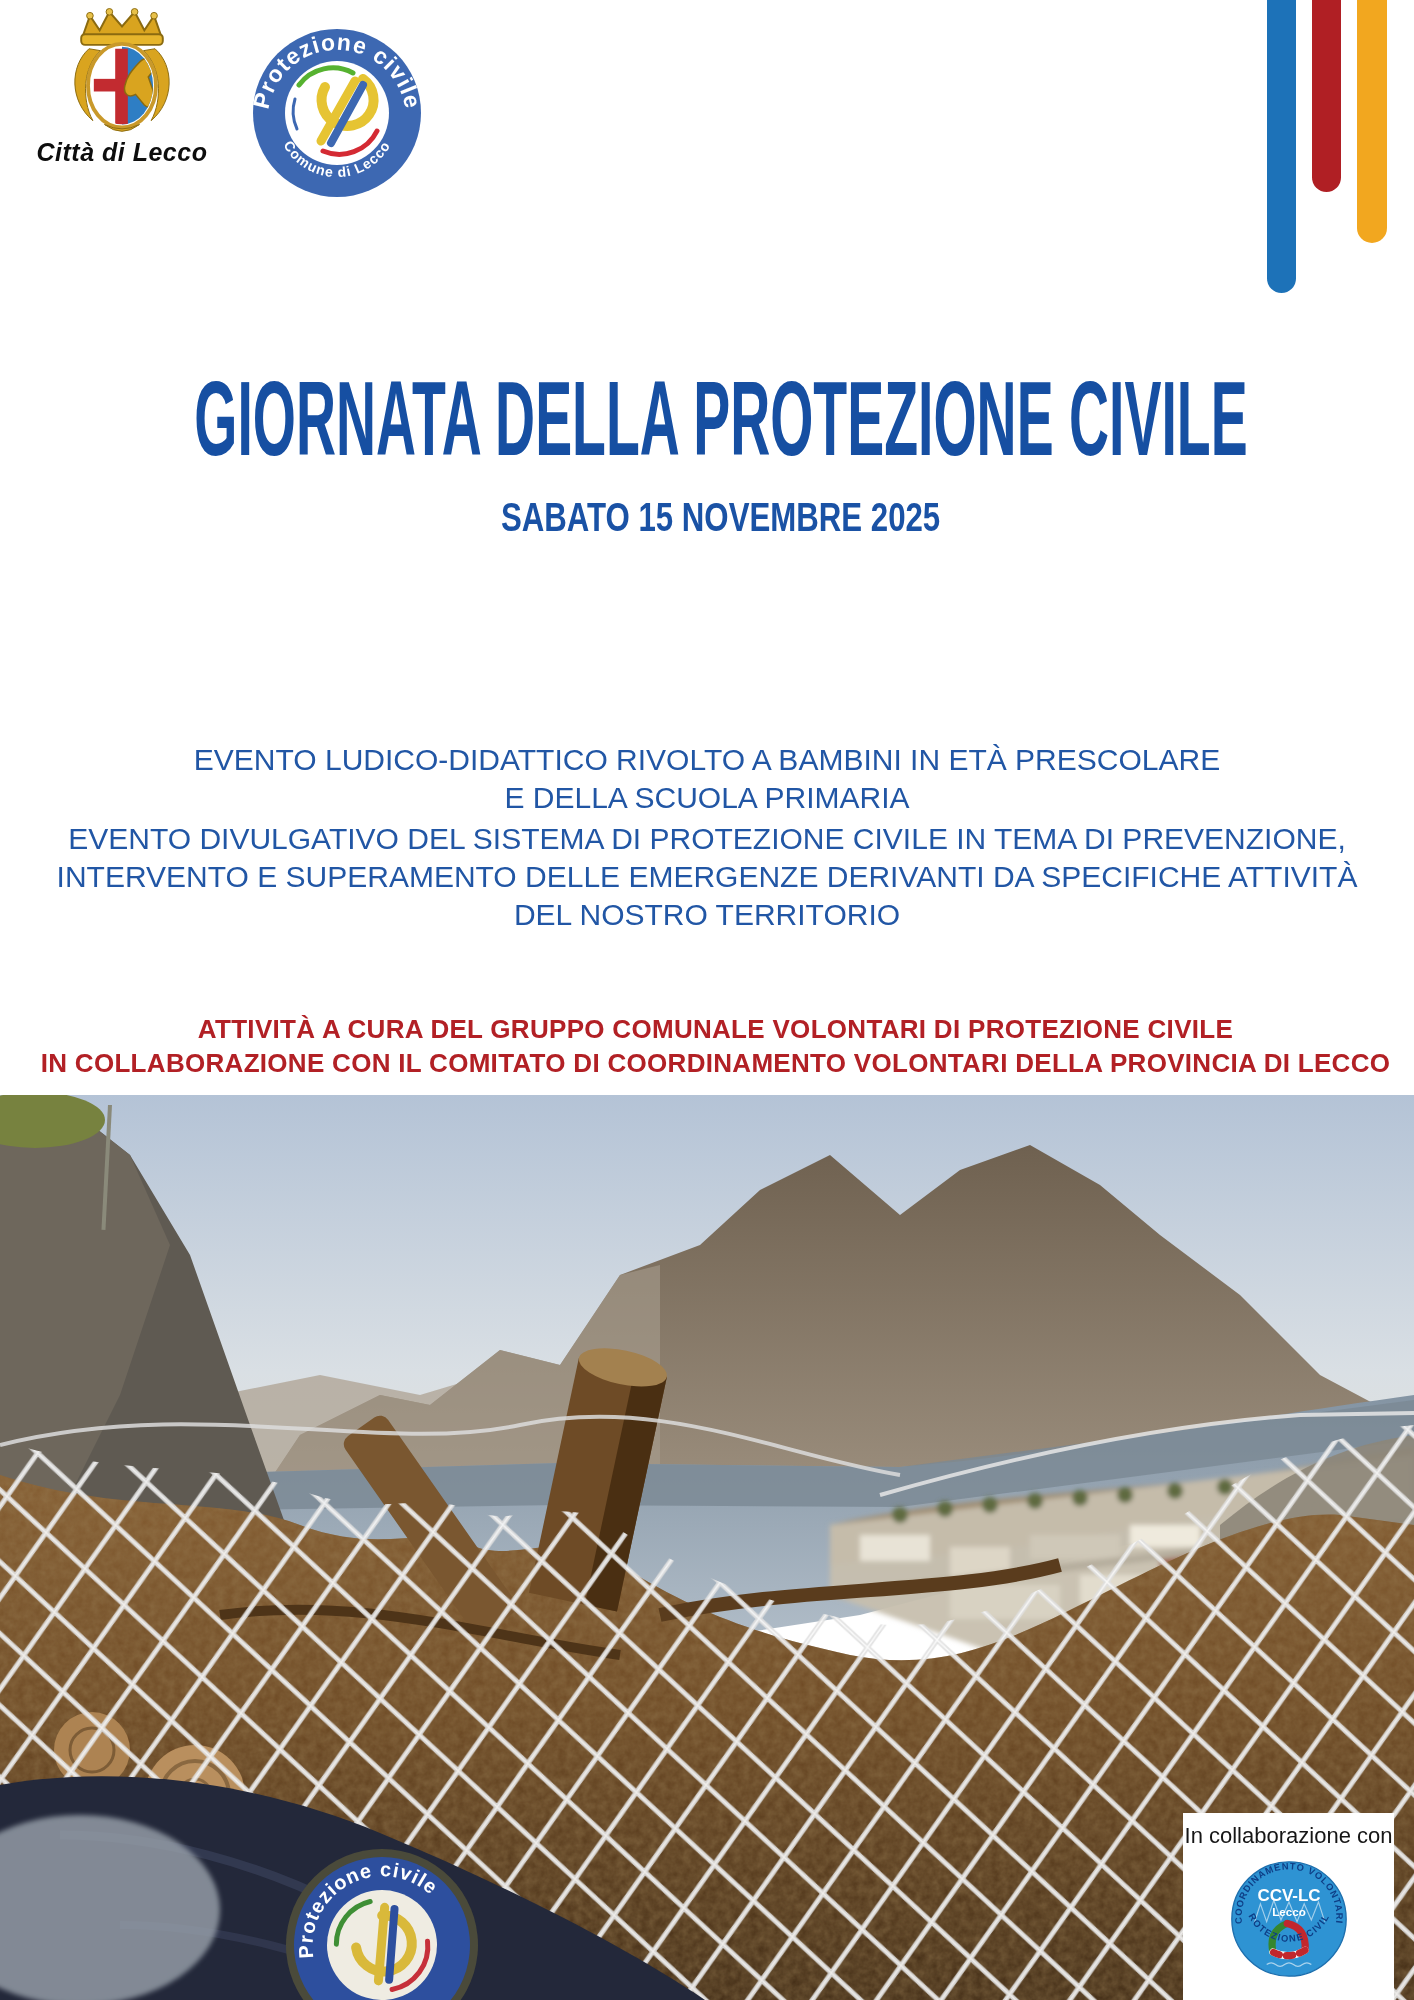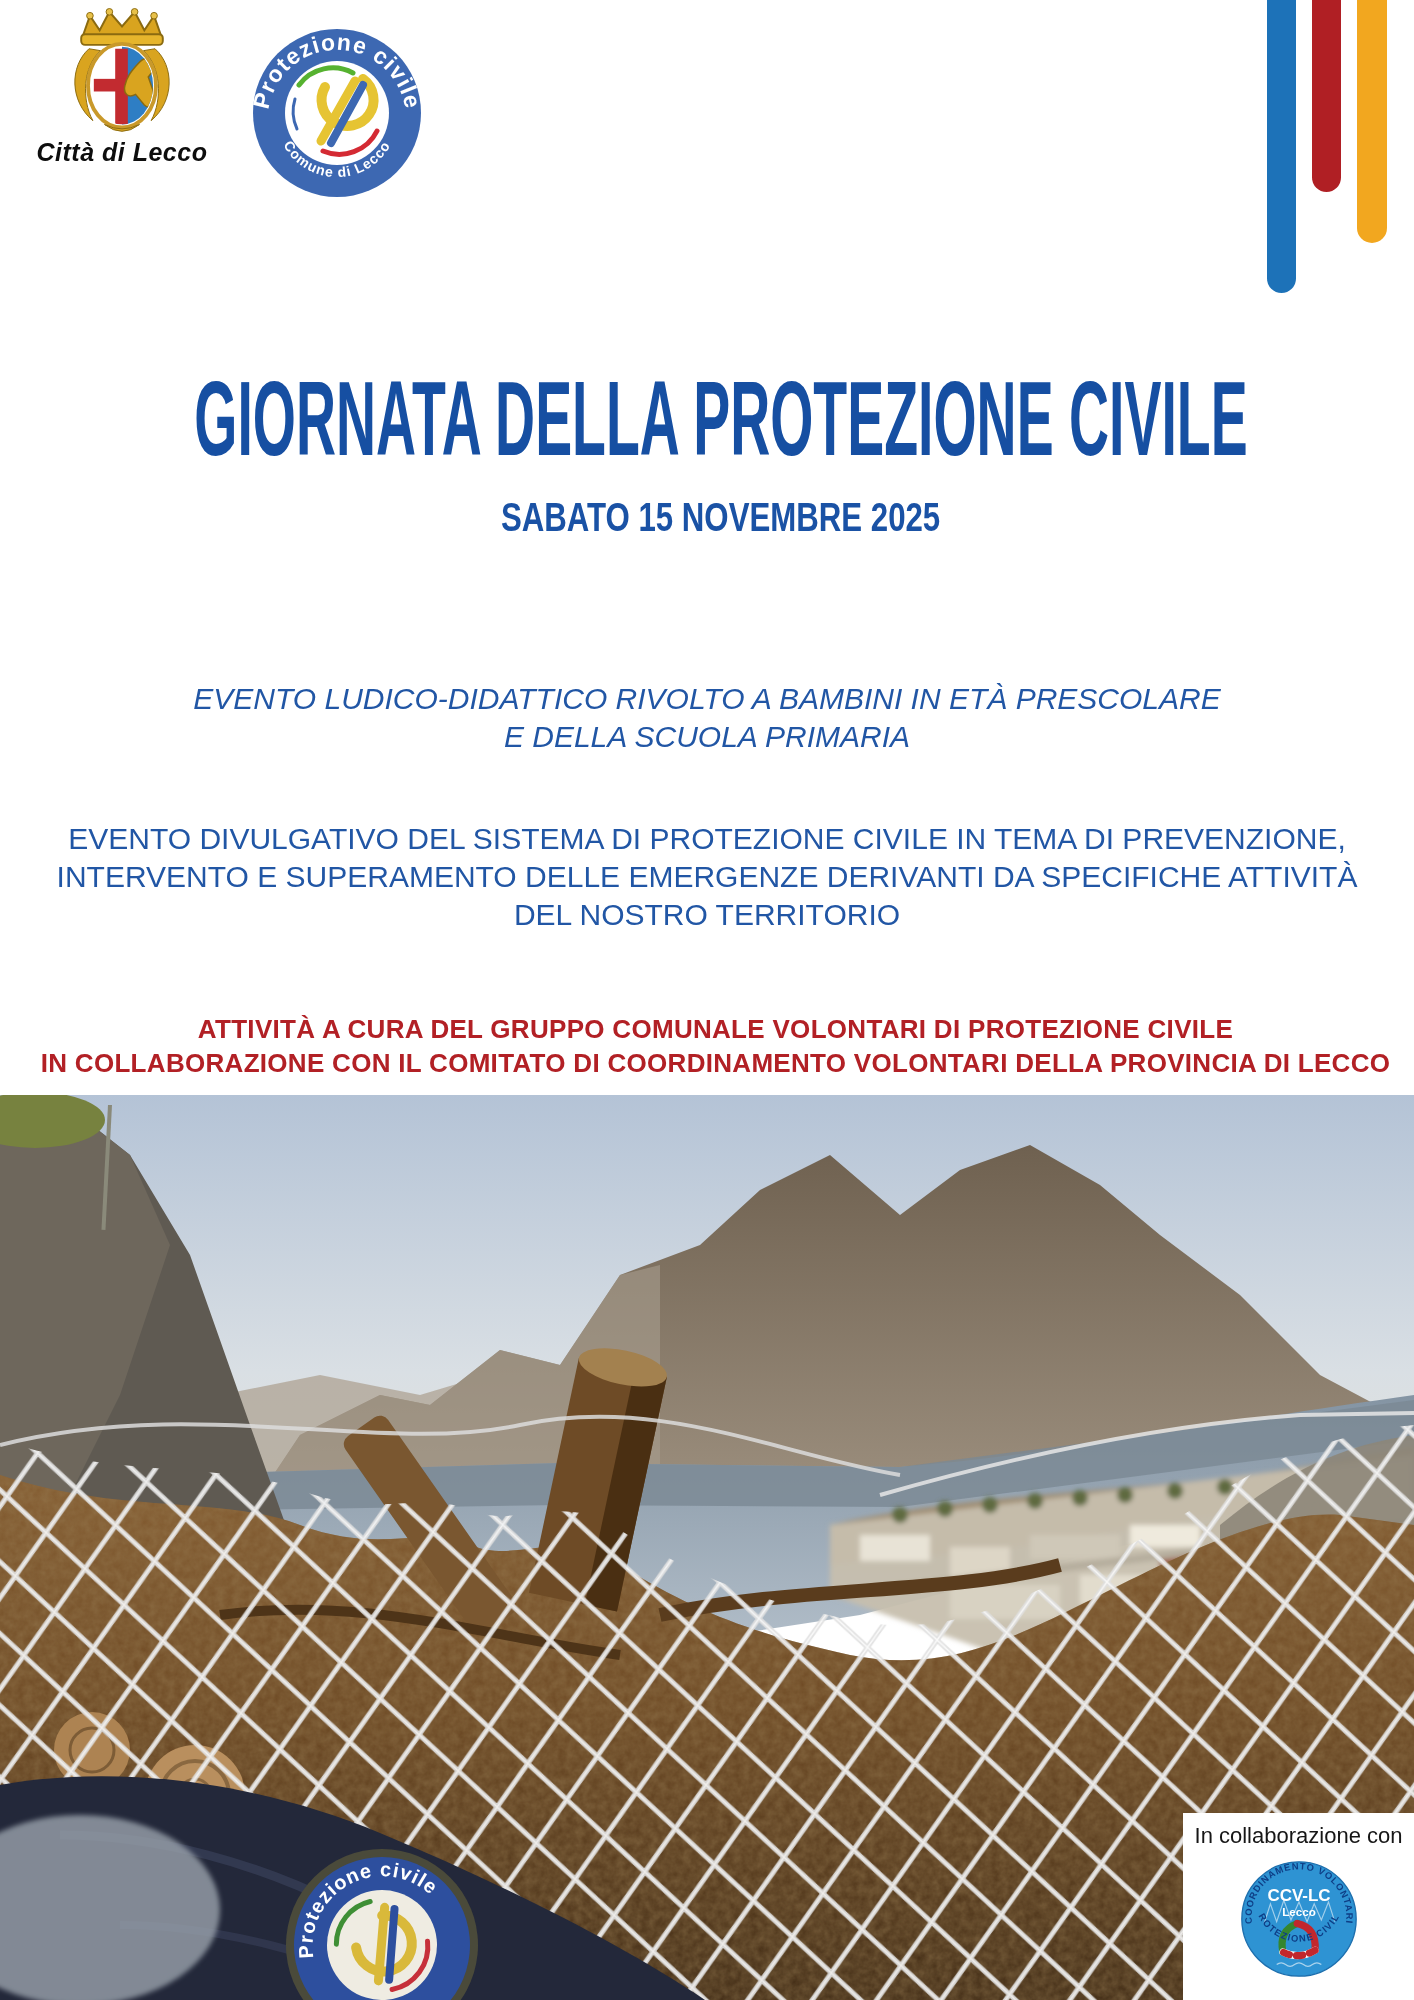--- a/index.html
+++ b/index.html
@@ -22,29 +22,29 @@
                    transform:scale(.77,1.48);}
   .date-line{top:492px;height:50px;}
   .date-line span{display:inline-block;font-size:40px;font-weight:800;color:#1a52a5;
                   transform:scale(.78,1);}
   .time-line{top:562px;height:52px;}
   .time-line span{display:inline-block;font-size:38px;font-weight:700;color:#b22025;
                   letter-spacing:2px;transform:scale(.6,1.12);}
   
   .para{position:absolute;left:0;right:0;text-align:center;color:#2156a5;
         font-size:30px;line-height:38px;font-weight:500;}
-  .para1{top:680px;font-style:italic;}
+  .para1{top:741px;}
   .para2{top:820px;}
   .credits{position:absolute;left:17px;right:0;top:1012px;text-align:center;color:#b22025;
            font-weight:700;font-size:26px;line-height:34px;letter-spacing:.3px;}
   
   .photo{position:absolute;left:0;top:1095px;width:1414px;height:905px;display:block;}
   svg text{font-family:"Liberation Sans",sans-serif;}
   
-  .collab{position:absolute;left:1183px;top:1813px;width:231px;height:187px;background:#fff;
+  .collab{position:absolute;left:1183px;top:1813px;width:211px;height:187px;background:#fff;
           text-align:center;}
   .collab-label{margin-top:10px;font-size:22px;color:#161616;}
   .collab-logo{width:134px;height:134px;margin-top:3px;}
 </style>
 </head>
 <body>
 
 <div class="poster">
 
   <svg class="crest" viewBox="0 0 140 140">

